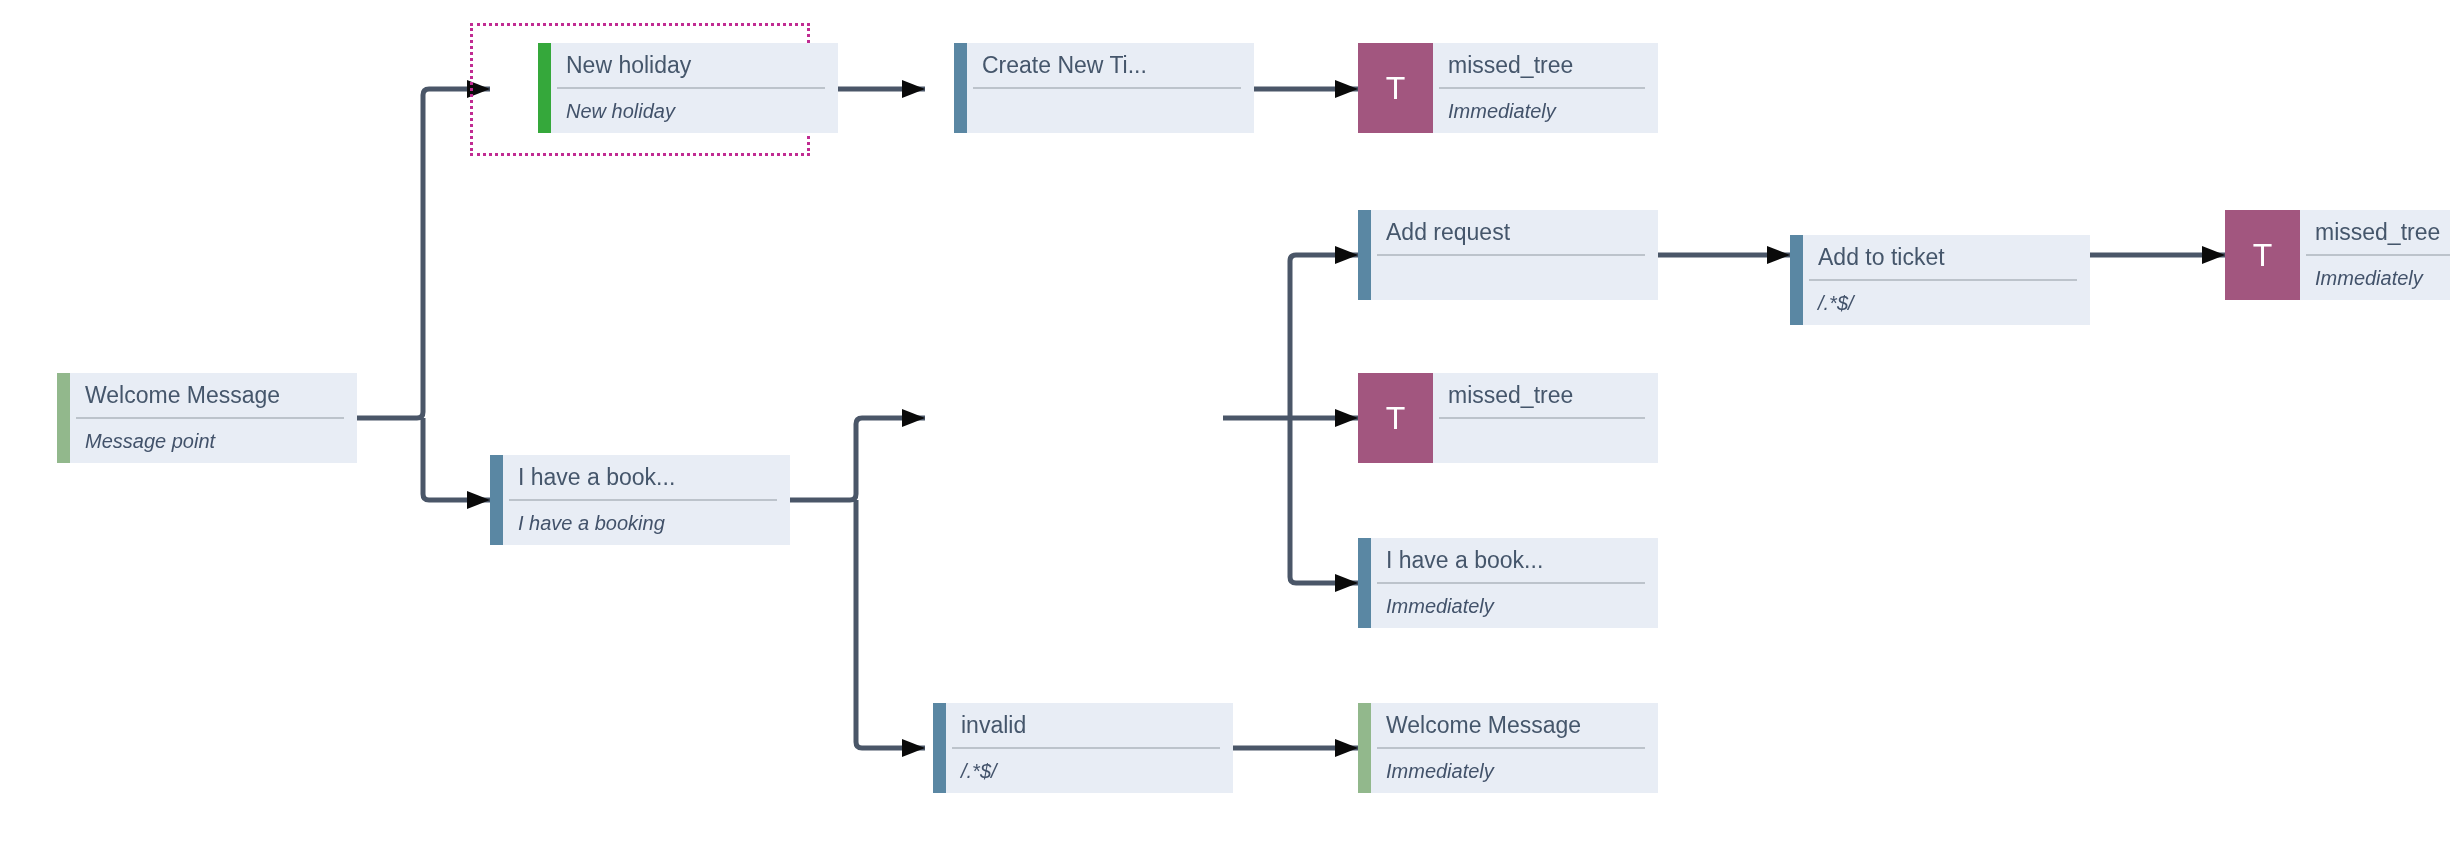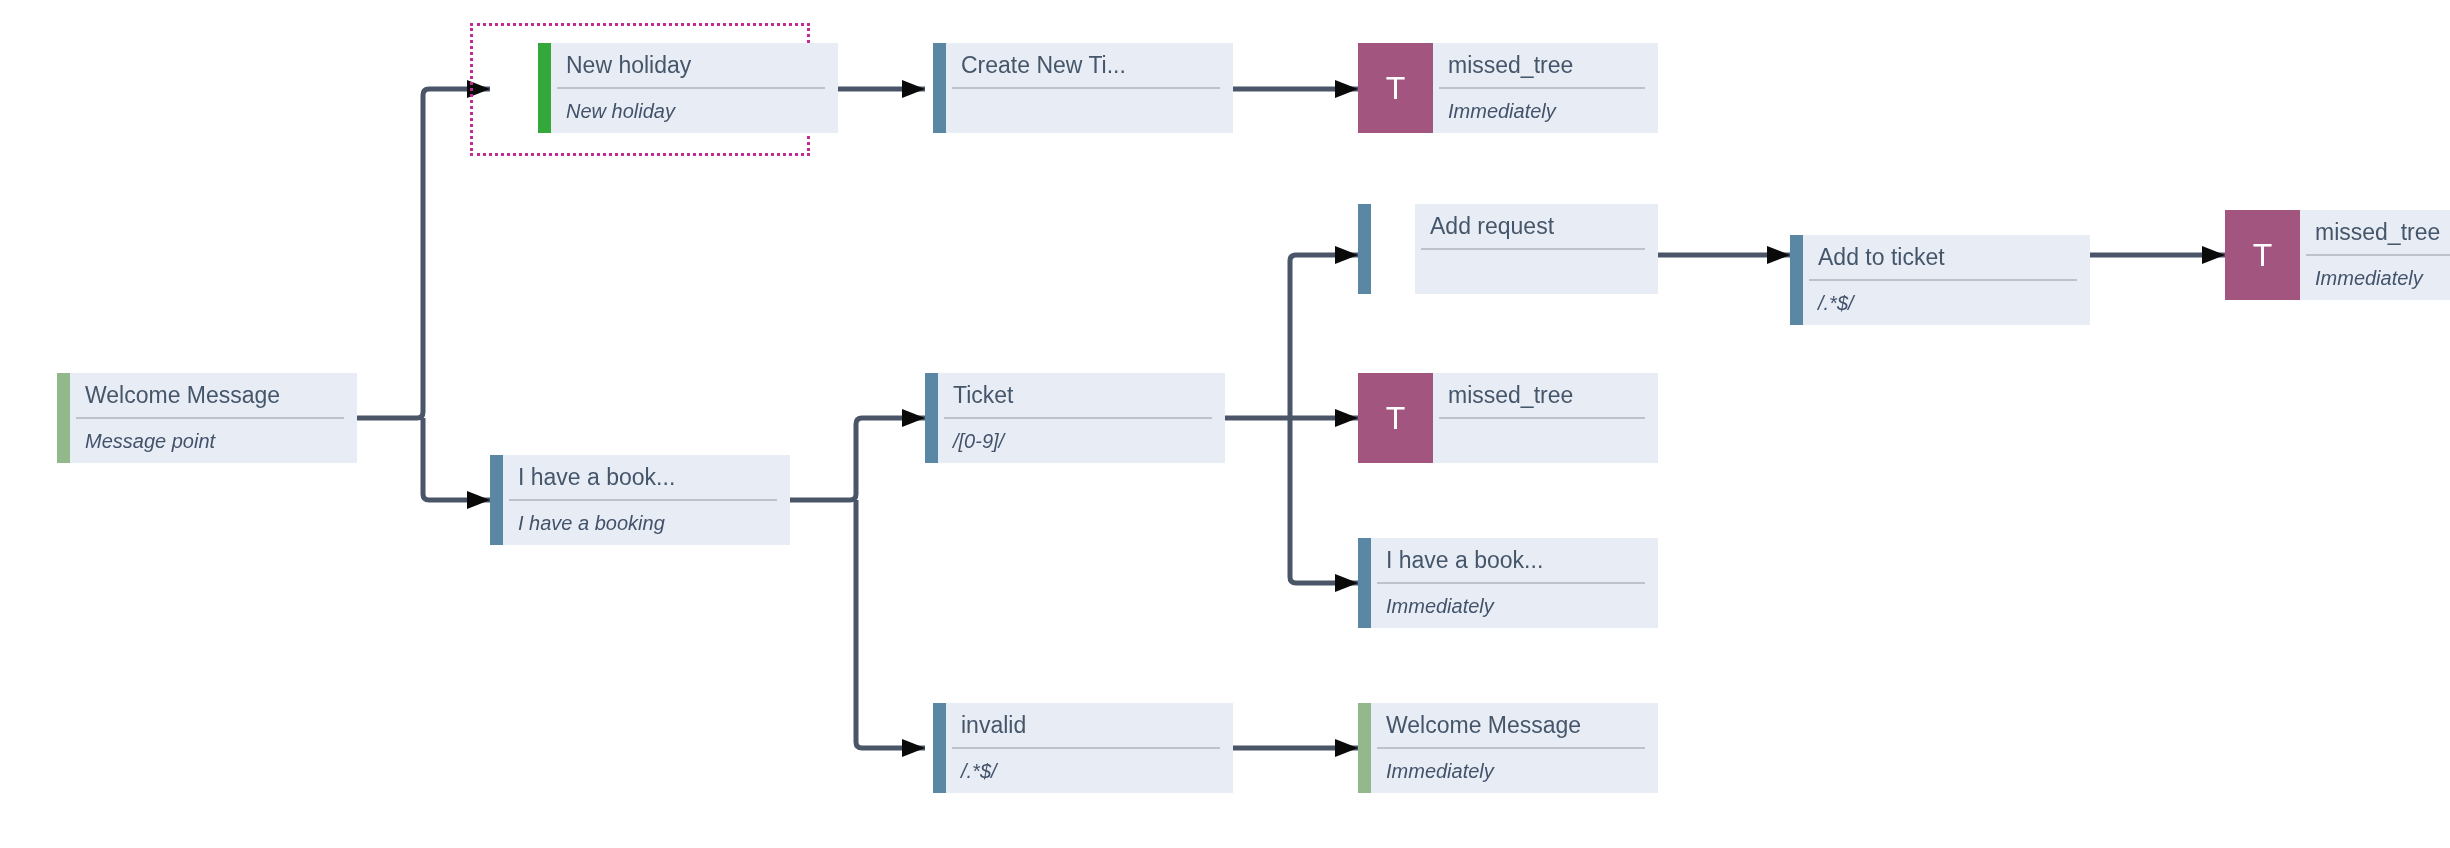--- a/index.html
+++ b/index.html
@@ -31,25 +31,25 @@
     font-size:20px;font-style:italic;color:#42526a;white-space:nowrap;overflow:hidden;
   }
   .selection{
     position:absolute;left:470px;top:23px;width:340px;height:133px;
     border:3px dotted #c12b92;box-sizing:border-box;pointer-events:none;
   }
   
   #n-welcome-start     {left:57px;  top:373px;}
   #n-new-holiday       {left:490px; top:43px;margin-left:48px;}
   #n-i-have-a-booking  {left:490px; top:455px;}
-  #n-create-new-ticket {left:904px; top:43px;padding-left:29px;}
+  #n-create-new-ticket {left:925px; top:43px;padding-left:29px;}
   #n-ticket            {left:925px; top:373px;}
   #n-invalid           {left:925px; top:703px;padding-left:8px;}
   #n-missed-tree-1     {left:1358px;top:43px;}
-  #n-add-request       {left:1358px;top:204px;gap:44px;}
+  #n-add-request       {left:1358px;top:210px;}
   #n-missed-tree-2     {left:1358px;top:373px;}
   #n-i-have-a-booking-2{left:1358px;top:538px;}
   #n-welcome-message-2 {left:1358px;top:703px;}
   #n-add-to-ticket     {left:1790px;top:210px;margin-top:25px;}
   #n-missed-tree-3     {left:2225px;top:210px;}
 </style>
 </head>
 <body>
 
 <div id="canvas">
@@ -106,28 +106,20 @@
   </div>
 
   <div class="node steel" id="n-create-new-ticket">
     <div class="accent"></div>
     <div class="nbody">
       <div class="ntitle">Create New Ti...</div>
       <div class="ndivider"></div>
     </div>
   </div>
 
-  <div class="node steel" id="n-ticket">
-    <div class="accent"></div>
-    <div class="nbody">
-      <div class="ntitle">Ticket</div>
-      <div class="ndivider"></div>
-      <div class="nsubtitle">/[0-9]/</div>
-    </div>
-  </div>
 
   <div class="node steel" id="n-invalid">
     <div class="accent"></div>
     <div class="nbody">
       <div class="ntitle">invalid</div>
       <div class="ndivider"></div>
       <div class="nsubtitle">/.*$/</div>
     </div>
   </div>
 

